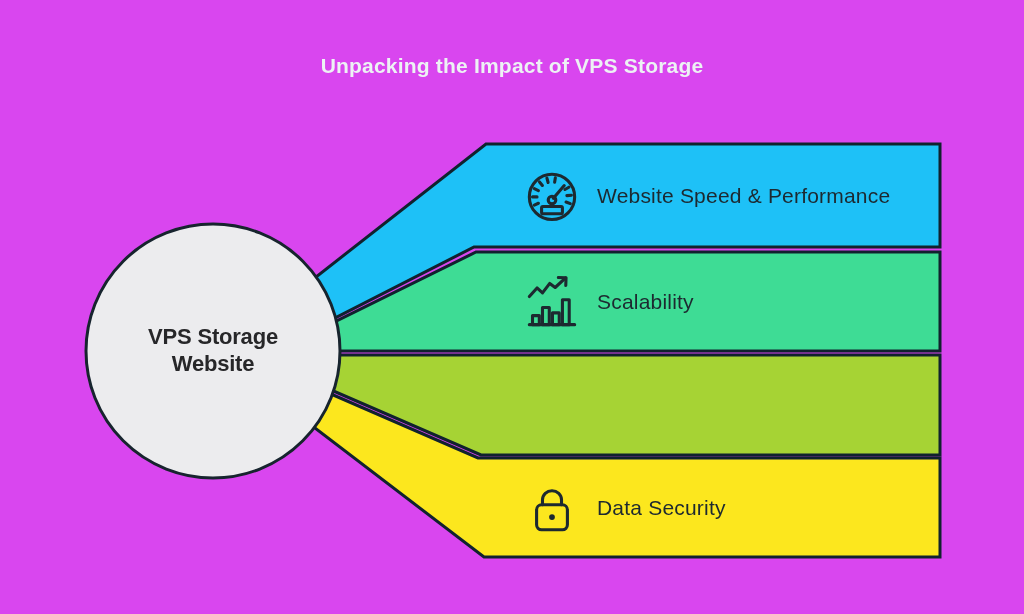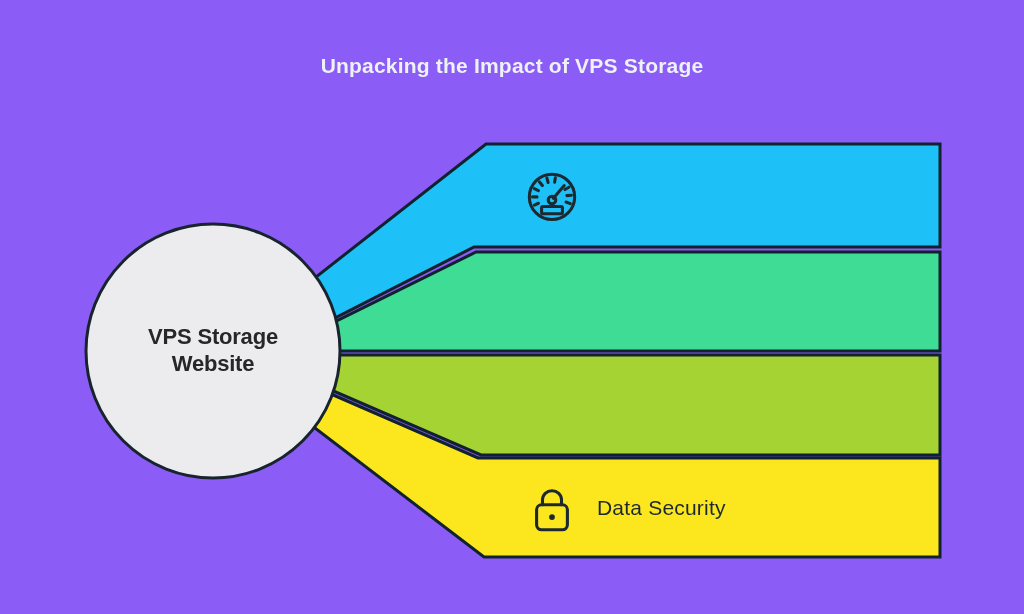--- a/index.html
+++ b/index.html
@@ -1,18 +1,18 @@
 <!DOCTYPE html>
 <html><head>
 <meta charset="utf-8">
 <style>
   html,body { margin:0; padding:0; background:#1f3c4e; }
   .stage {
     position:relative; width:1024px; height:614px; overflow:hidden;
-    background:#8b5cf6;
+    background:#d946ef;
     font-family:"Liberation Sans", sans-serif;
   }
   .title {
     position:absolute; top:54px; left:0; width:100%;
     text-align:center; color:#edf2f4; font-size:21px; font-weight:600;
     letter-spacing:.2px;
   }
   svg.diagram { position:absolute; left:0; top:0; }
   .band-poly { stroke:#10222e; stroke-width:3; stroke-linejoin:miter; }
   .hub-circle { stroke:#17242e; stroke-width:3; }
@@ -67,22 +67,35 @@
         <line x1="26.4" y1="12.2" x2="27.7" y2="17.1"></line>
         <line x1="35.7" y1="11.8" x2="34.9" y2="16.7"></line>
         <line x1="50.6" y1="22.3" x2="46.3" y2="24.8"></line>
         <line x1="53.4" y1="31.1" x2="48.4" y2="31.6"></line>
         <line x1="52.2" y1="40.4" x2="47.5" y2="38.6"></line>
       </g>
       <line class="ink" x1="33.5" y1="34.5" x2="45.5" y2="20.5"></line>
       <circle class="ink" cx="32" cy="36.5" r="4.2" fill="#1ec1f7"></circle>
       <rect class="ink" x="20.5" y="43.5" width="23" height="8" rx="1.5"></rect>
     </svg>
+    <div class="band-label">Website Speed &amp; Performance</div>
   </div>
 
+  <div class="row row-2">
+    <svg class="band-icon" viewBox="0 0 64 64">
+      <polyline class="ink" points="7,26 15.5,16.5 21.5,22 29.5,11.5 35.5,16 47,5.5"></polyline>
+      <polyline class="ink" points="39,5 47.5,5.3 47.2,13.8"></polyline>
+      <rect class="ink" x="10.5" y="47" width="7.5" height="10"></rect>
+      <rect class="ink" x="21.5" y="38" width="7.5" height="19"></rect>
+      <rect class="ink" x="32.5" y="44" width="7.5" height="13"></rect>
+      <rect class="ink" x="43.5" y="29.5" width="7.5" height="27.5"></rect>
+      <line class="ink" x1="7" y1="57" x2="57" y2="57"></line>
+    </svg>
+    <div class="band-label">Scalability</div>
+  </div>
 
 
   <div class="row row-4">
     <svg class="band-icon" viewBox="0 0 64 64">
       <path class="ink" d="M 21.5 28.5 V 23 a 10.5 10 0 0 1 21 0 V 28.5"></path>
       <rect class="ink" x="15" y="28.5" width="34" height="27.5" rx="5.5"></rect>
       <circle class="ink-fill" cx="32" cy="42" r="3.2"></circle>
     </svg>
     <div class="band-label">Data Security</div>
   </div>

